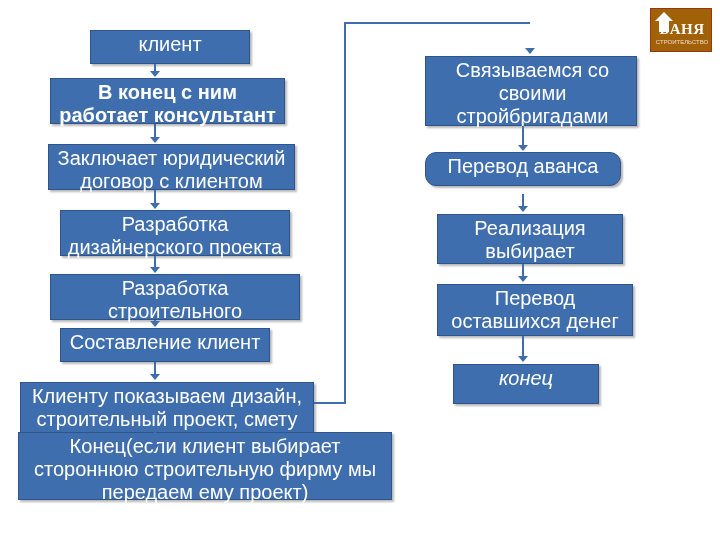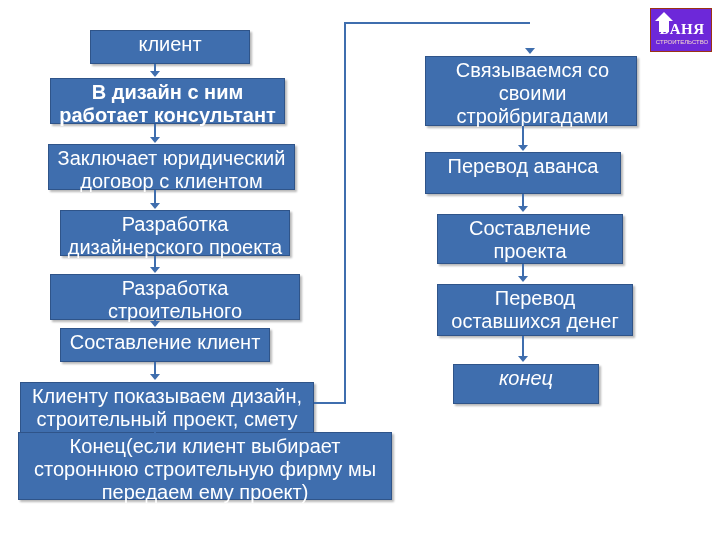--- a/index.html
+++ b/index.html
@@ -51,21 +51,21 @@
     position: absolute;
     background: #3f6eae;
   }
   
   #logo {
     position: absolute;
     left: 650px;
     top: 8px;
     width: 62px;
     height: 44px;
-    background: #6d28d9;
+    background: #a16207;
     border: 1px solid #9c3314;
     box-sizing: border-box;
     overflow: hidden;
   }
   #logo .logo-house {
     position: absolute;
     left: 4px;
     top: 3px;
     width: 0;
     height: 0;
@@ -114,21 +114,21 @@
     <div class="logo-body"></div>
     <div class="logo-text">БАНЯ</div>
     <div class="logo-sub">СТРОИТЕЛЬСТВО</div>
   </div>
 
   <div class="node" style="left:90px; top:30px; width:160px; height:34px;">
     <span>клиент</span>
   </div>
 
   <div class="node" style="left:50px; top:78px; width:235px; height:46px; font-weight:bold;">
-    <span>В дизайн с ним работает консультант</span>
+    <span>В конец с ним работает консультант</span>
   </div>
 
   <div class="node" style="left:48px; top:144px; width:247px; height:46px;">
     <span>Заключает юридический договор с клиентом</span>
   </div>
 
   <div class="node" style="left:60px; top:210px; width:230px; height:46px;">
     <span>Разработка дизайнерского проекта</span>
   </div>
 
@@ -145,26 +145,26 @@
   </div>
 
   <div class="node" style="left:18px; top:432px; width:374px; height:68px;">
     <span>Конец(если клиент выбирает стороннюю строительную фирму мы передаем ему проект)</span>
   </div>
 
   <div class="node" style="left:425px; top:56px; width:212px; height:70px;padding-left:7px;">
     <span>Связываемся со своими стройбригадами</span>
   </div>
 
-  <div class="node" style="left:425px; top:152px; width:196px; height:42px;">
+  <div class="node" style="left:425px; top:152px; width:196px; height:34px;border-radius:11px;">
     <span>Перевод аванса</span>
   </div>
 
   <div class="node" style="left:437px; top:214px; width:186px; height:50px;">
-    <span>Составление проекта</span>
+    <span>Реализация выбирает</span>
   </div>
 
   <div class="node" style="left:437px; top:284px; width:196px; height:52px;">
     <span>Перевод оставшихся денег</span>
   </div>
 
   <div class="node" style="left:453px; top:364px; width:146px; height:40px;font-style:italic;">
     <span>конец</span>
   </div>
 

